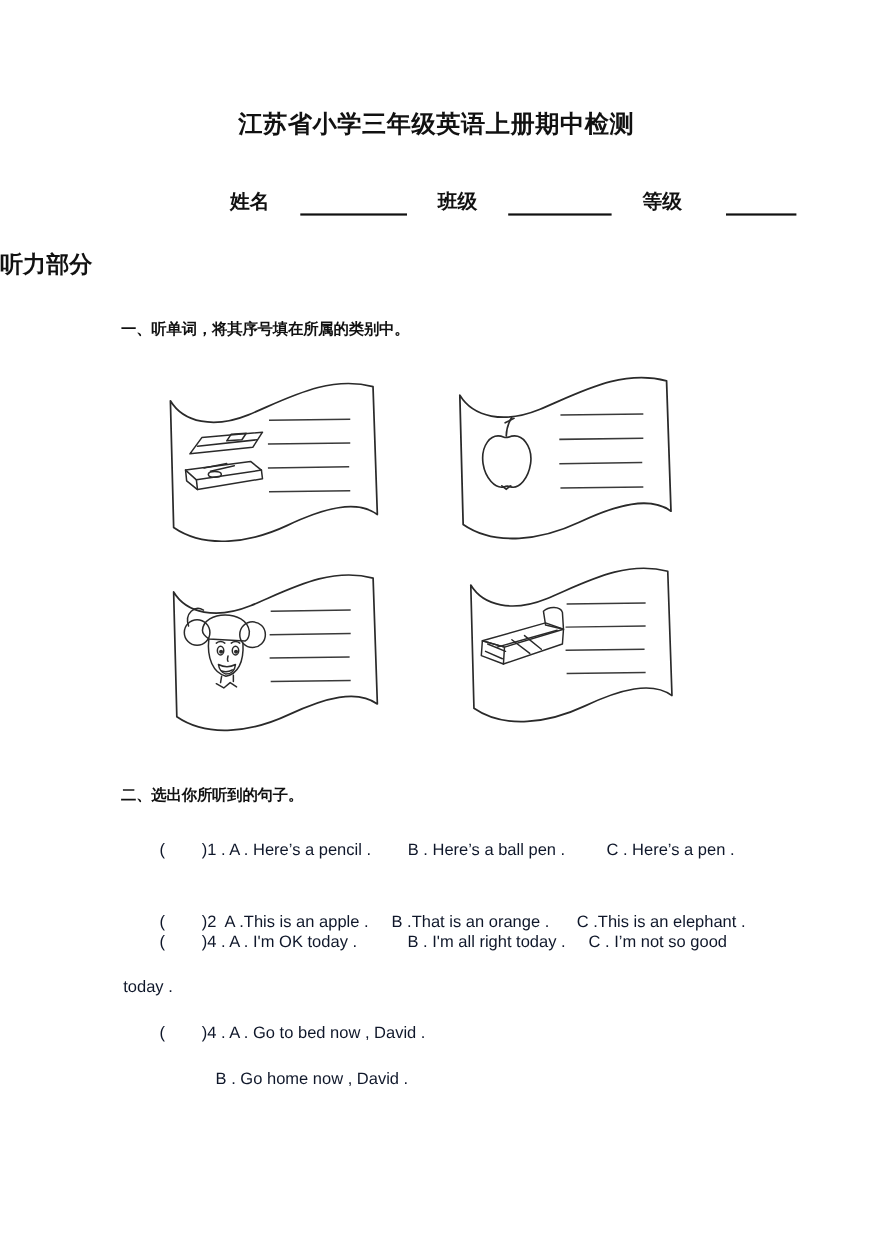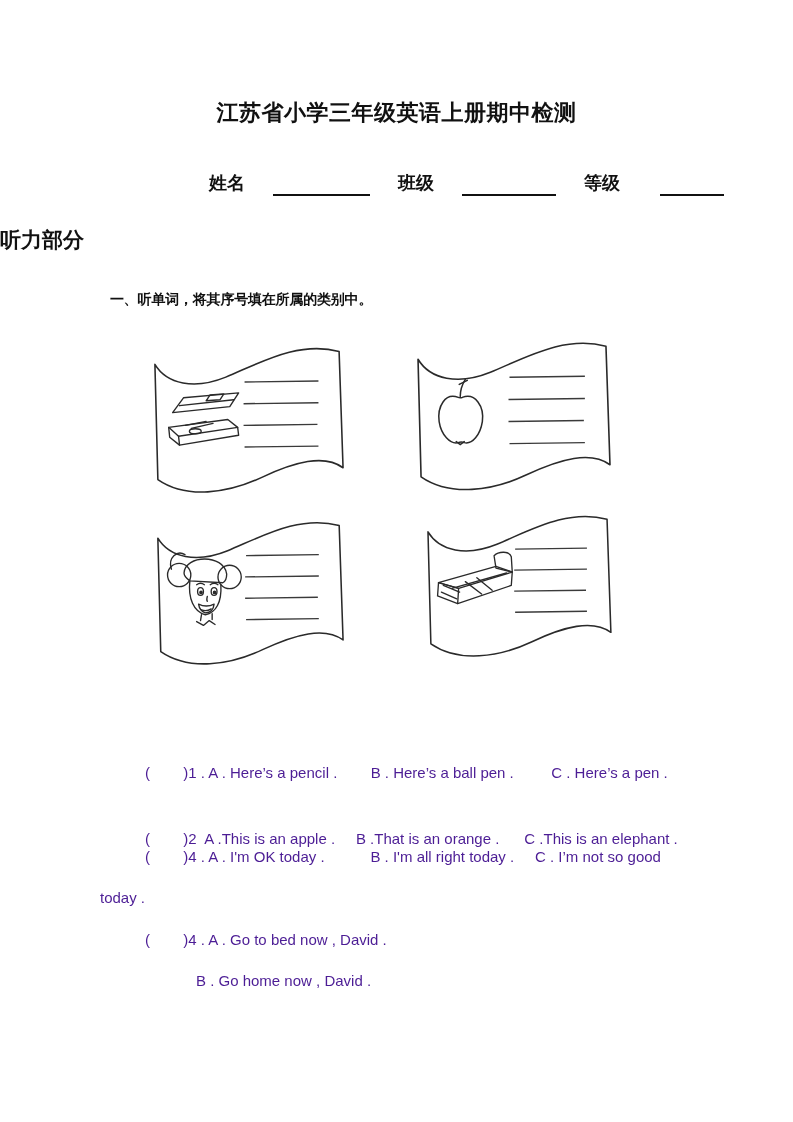--- a/index.html
+++ b/index.html
@@ -28,27 +28,27 @@
   }
   .sec-heading {
     position:absolute; left:110px;
     font-size:14px; font-weight:700; letter-spacing:-0.2px;
   }
   .sec1 { top:291px; }
   .sec2 { top:714px; }
   .banner { position:absolute; }
   .banner svg { display:block; width:100%; height:100%; }
   .qline {
-    position:absolute; font-size:15px; color:#4c1d95;
+    position:absolute; font-size:15px; color:#0f172a;
     white-space:pre; line-height:17px;
   }
   .q-l1 { top:764px; left:145px; }
   .q-l2 { top:830px; left:145px; }
   .q-l3 { top:848px; left:145px; }
-  .q-l4 { top:889px; left:100px; }
+  .q-l4 { top:889px; left:112px; }
   .q-l5 { top:931px; left:145px;text-align:center; }
   .q-l6 { top:972px; left:196px; }
 </style>
 </head>
 <body>
 
 <div class="page">
 
   <div class="doc-title">江苏省小学三年级英语上册期中检测</div>
 
@@ -148,20 +148,21 @@
         <path d="M17,81 L77,64 L94,70 L38,87 Z"></path>
         <path d="M17,81 L16,95 L37,103 L38,87 Z"></path>
         <path d="M37,103 L93,84 L94,70"></path>
         <path d="M22,84 L39,91 M20,91 L36,98"></path>
         <path d="M31,87 L88,71"></path>
         <path d="M45,80 L62,93 M57,76 L73,89"></path>
       </g>
     </svg>
   </div>
 
+  <div class="sec-heading sec2">二、选出你所听到的句子。</div>
 
   <div class="qline q-l1">(        )1 . A . Here’s a pencil .        B . Here’s a ball pen .         C . Here’s a pen .</div>
   <div class="qline q-l2">(        )2  A .This is an apple .     B .That is an orange .      C .This is an elephant .</div>
   <div class="qline q-l3">(        )4 . A . I'm OK today .           B . I'm all right today .     C . I’m not so good</div>
   <div class="qline q-l4">today .</div>
   <div class="qline q-l5">(        )4 . A . Go to bed now , David .</div>
   <div class="qline q-l6">B . Go home now , David .</div>
 
 </div>
 

